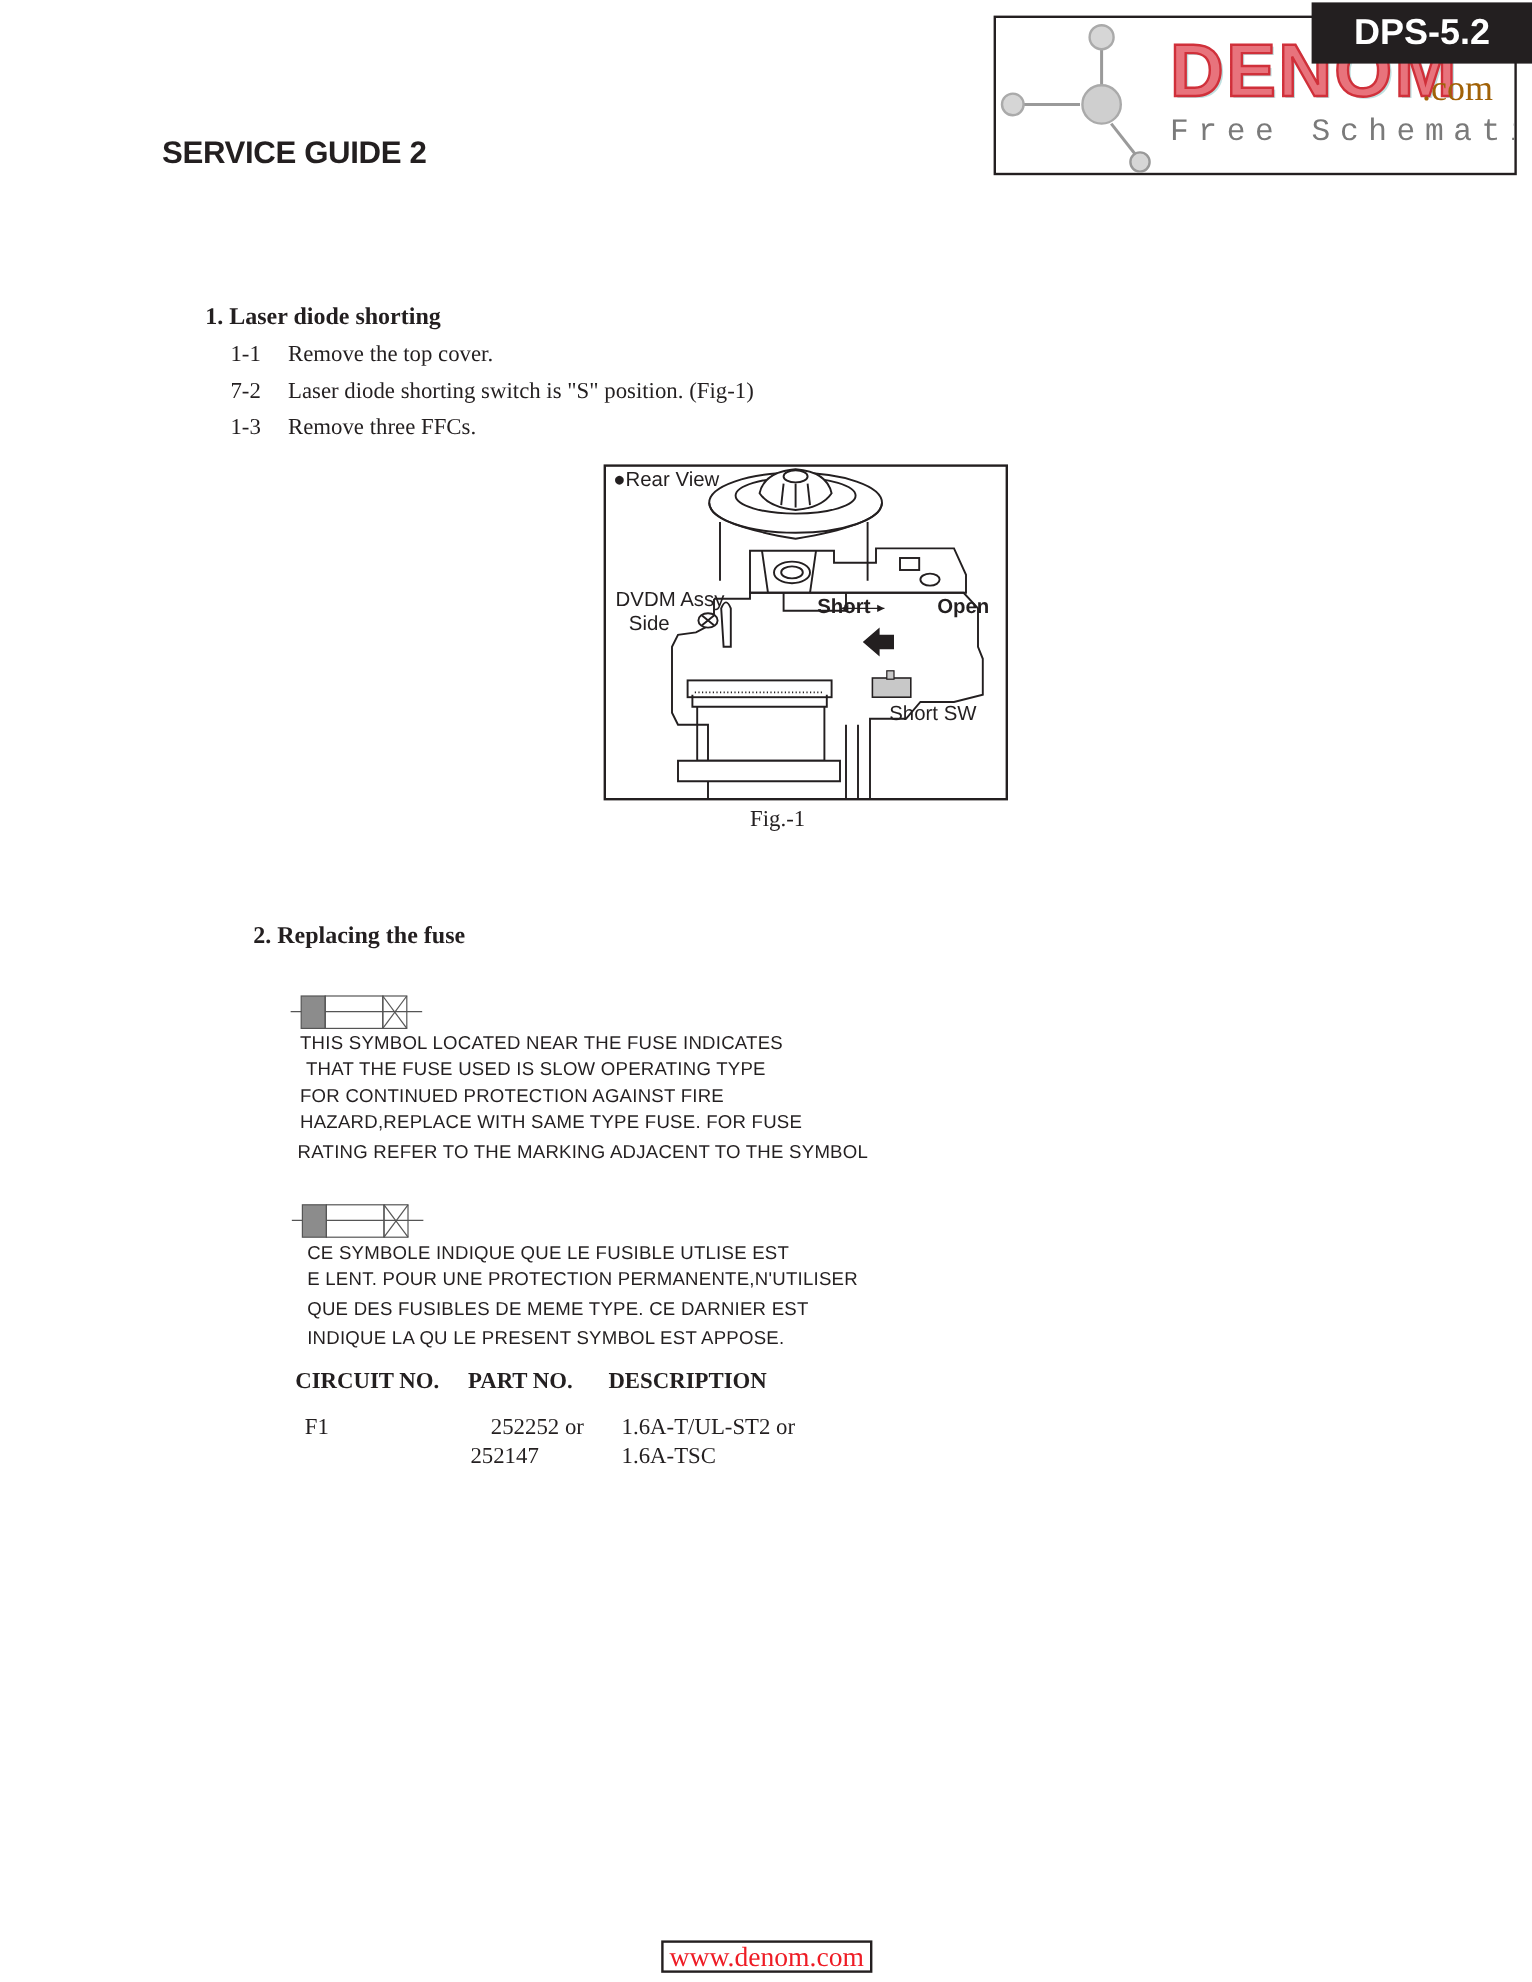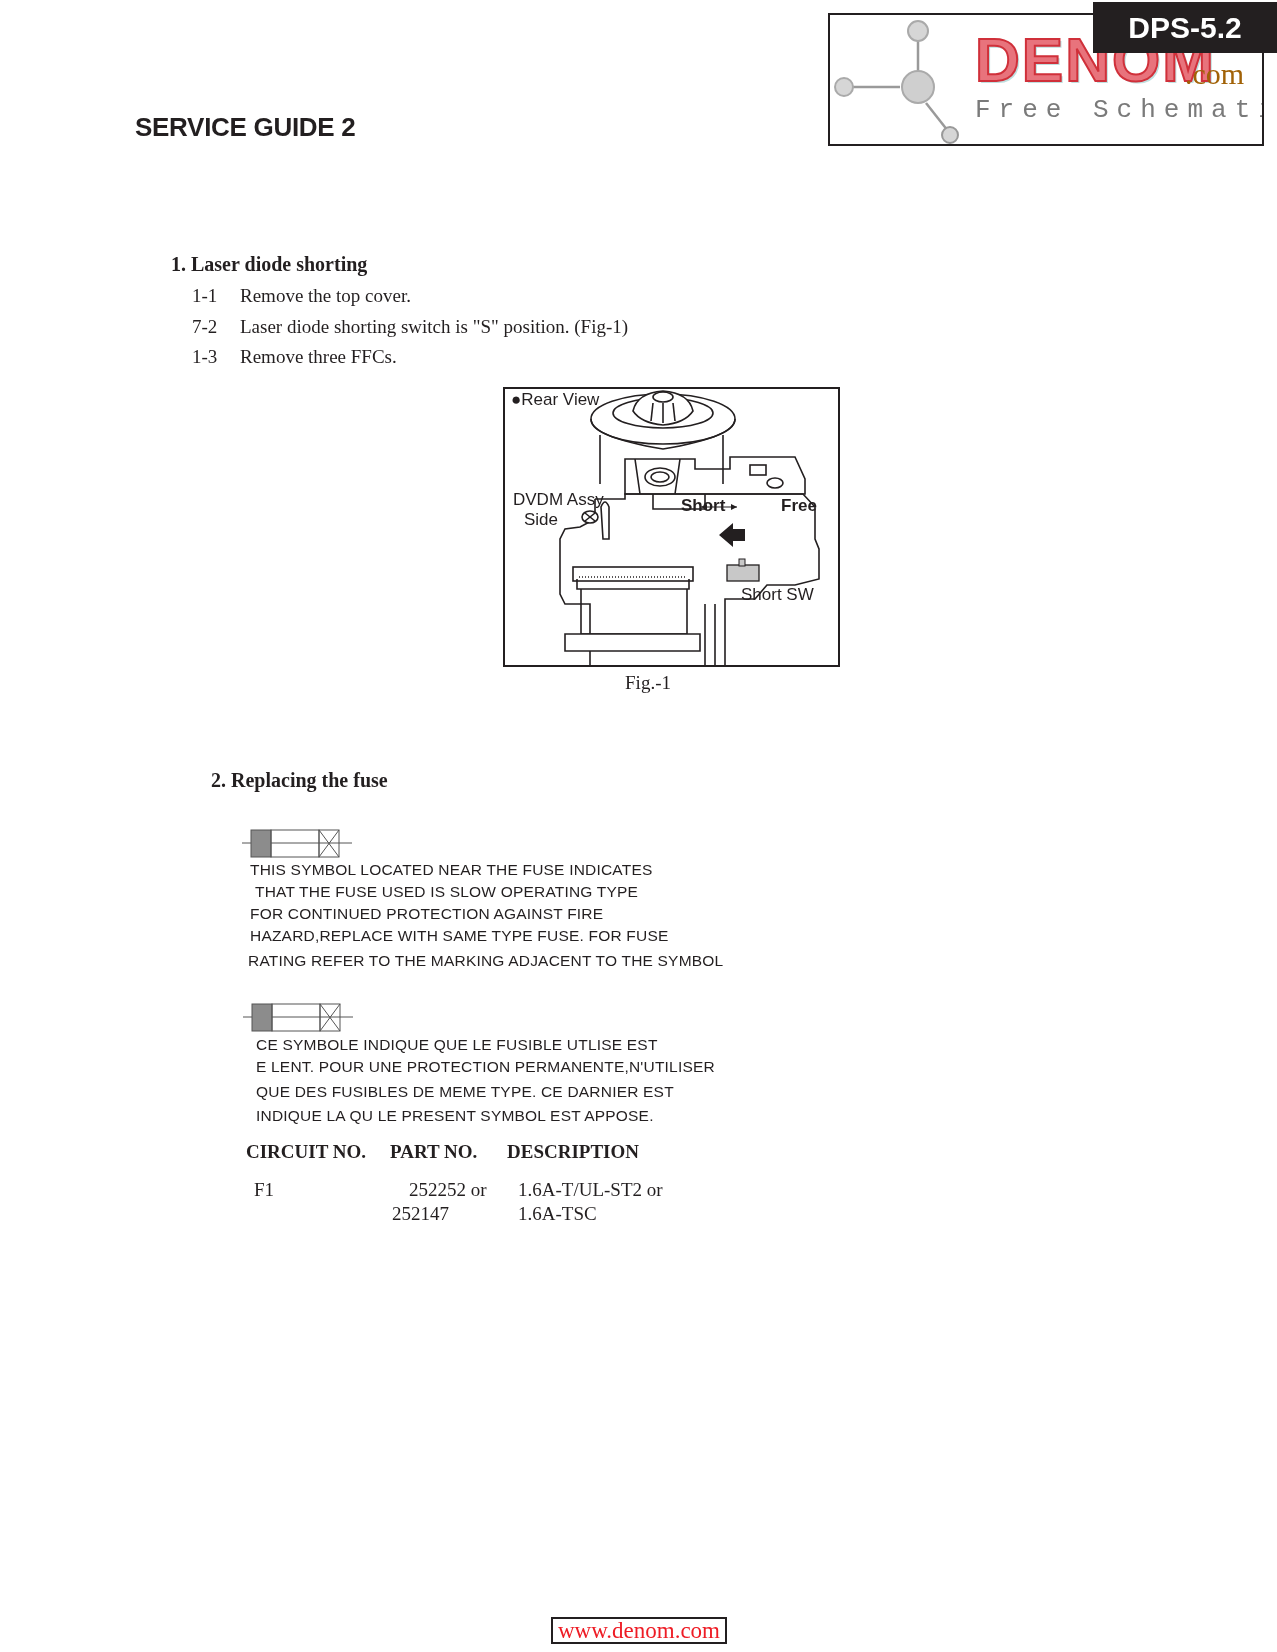--- a/index.html
+++ b/index.html
@@ -111,21 +111,21 @@
     <line x1="196" y1="118" x2="232" y2="118" stroke="#231f20" stroke-width="1.2"></line>
     <path d="M196 118 L202 115 L202 121 Z" fill="#231f20"></path>
     <path d="M232 118 L226 115 L226 121 Z" fill="#231f20"></path>
   </svg>
   <div class="abs fig-label" style="left:6px;top:1px;">
     <span>●</span><span>Rear View</span>
   </div>
   <div class="abs fig-label" style="left:8px;top:101px;">DVDM Assy</div>
   <div class="abs fig-label" style="left:8px;top:121px;margin-left:11px;">Side</div>
   <div class="abs fig-label fig-bold" style="left:176px;top:107px;">Short</div>
-  <div class="abs fig-label fig-bold" style="left:276px;top:107px;">Free</div>
+  <div class="abs fig-label fig-bold" style="left:276px;top:107px;">Open</div>
   <div class="abs fig-label" style="left:236px;top:196px;">Short SW</div>
 </div>
 <div id="fig-caption" class="abs">Fig.-1</div>
 
 <div class="abs h2" style="left:211px;top:769px;">2. Replacing the fuse</div>
 
 <svg class="abs fuse-sym" style="left:242px;top:829px;" viewBox="0 0 110 30">
   <line x1="0" y1="14" x2="110" y2="14" stroke="#555" stroke-width="1"></line>
   <rect x="9" y="1" width="20" height="27" fill="#8c8c8c" stroke="#555" stroke-width="1"></rect>
   <rect x="29" y="1" width="48" height="27" fill="none" stroke="#555" stroke-width="1"></rect>

